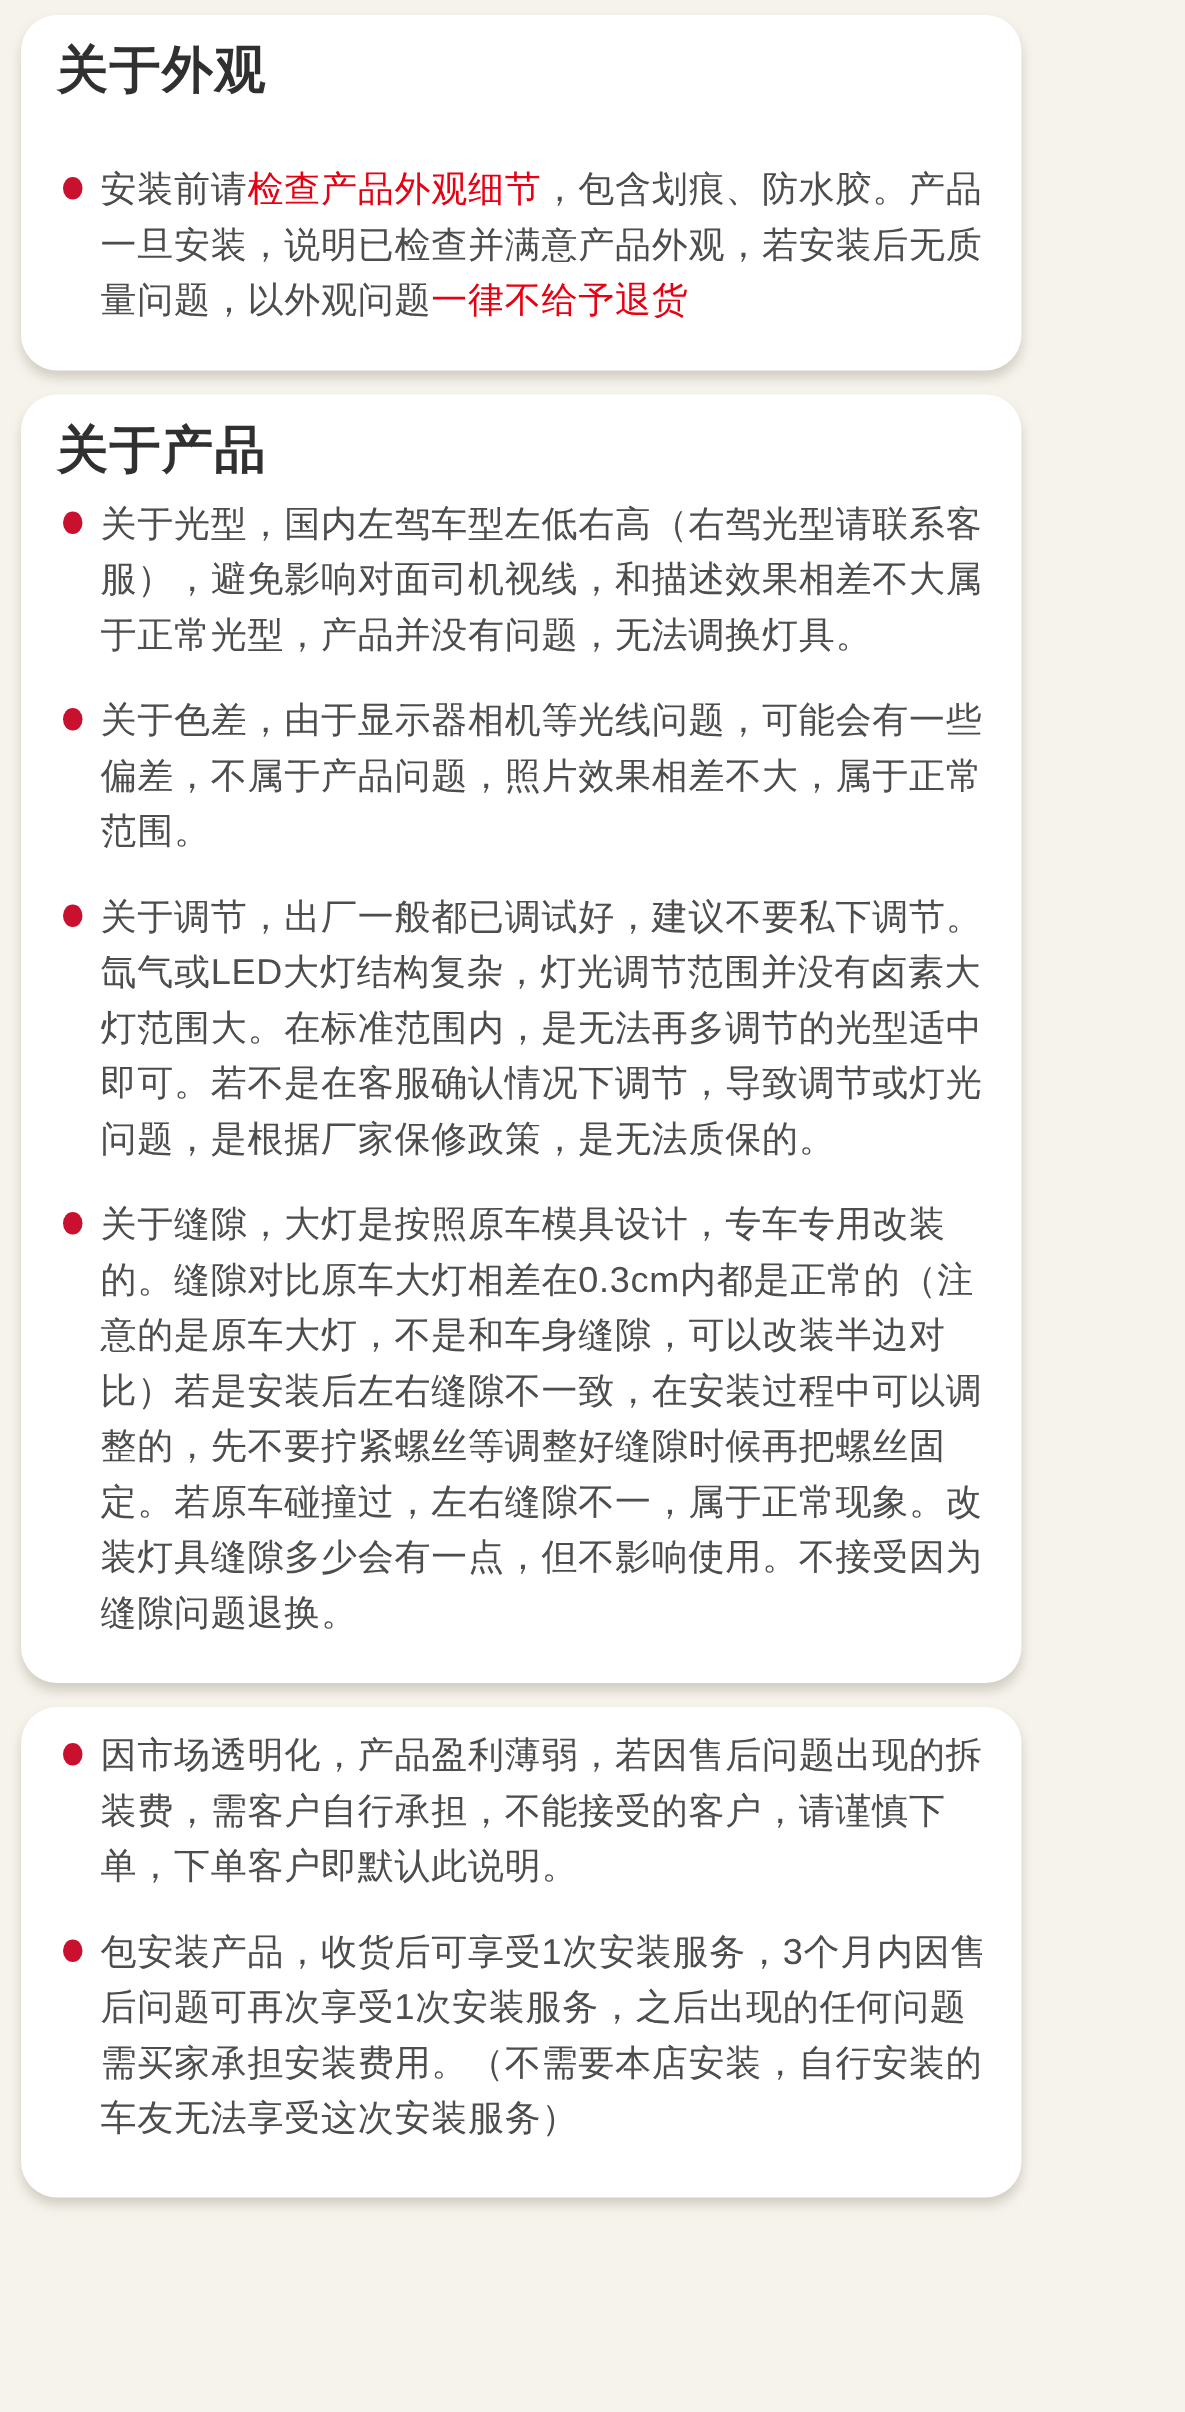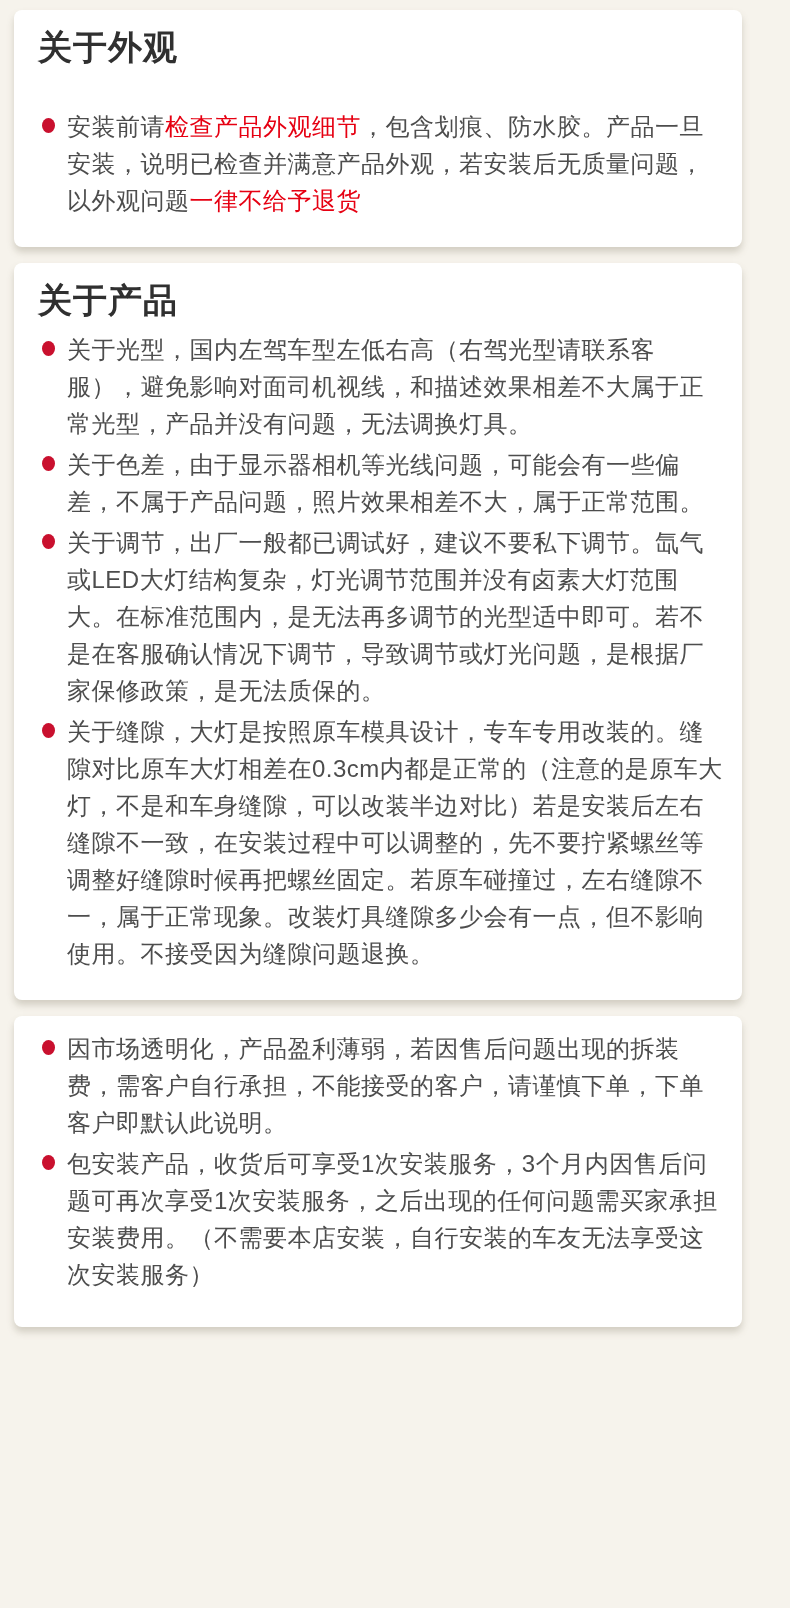--- a/index.html
+++ b/index.html
@@ -10,42 +10,42 @@
     font-family: "Liberation Sans", "DejaVu Sans", sans-serif;
   }
   body {
     height: 1608px;
     overflow: hidden;
     box-sizing: border-box;
     padding-top: 10px;
   }
   .card {
     background: var(--card-bg, #FFFFFF);
-    width: 728px;
+    width: 667px;
     margin: 0 34px 16px 14px;
-    border-radius: 8px;
+    border-radius: 24px;
     box-sizing: border-box;
     padding: 14px 16px 28px 14px;
     box-shadow: 0 5px 7px rgba(120, 110, 90, 0.28);
   }
   .card h2 {
     margin: 0 0 10px 10px;
     font-size: 34px;
     line-height: 46px;
     font-weight: bold;
     color: var(--heading-text, #303030);
     letter-spacing: 1px;
   }
   .card.gap-lg h2 { margin-bottom: 38px; }
   .card.gap-sm h2 { margin-bottom: 8px; }
   .para {
     display: flex;
     align-items: flex-start;
   }
-  .para + .para { margin-top: 4px; }
+  .para + .para { margin-top: 20px; }
   .dot {
     flex: 0 0 auto;
     width: 13px;
     height: 15px;
     border-radius: 50%;
     background: var(--bullet-red, #C9102E);
     margin: 10px 12px 0 14px;
   }
   .ptext {
     margin: 0;

